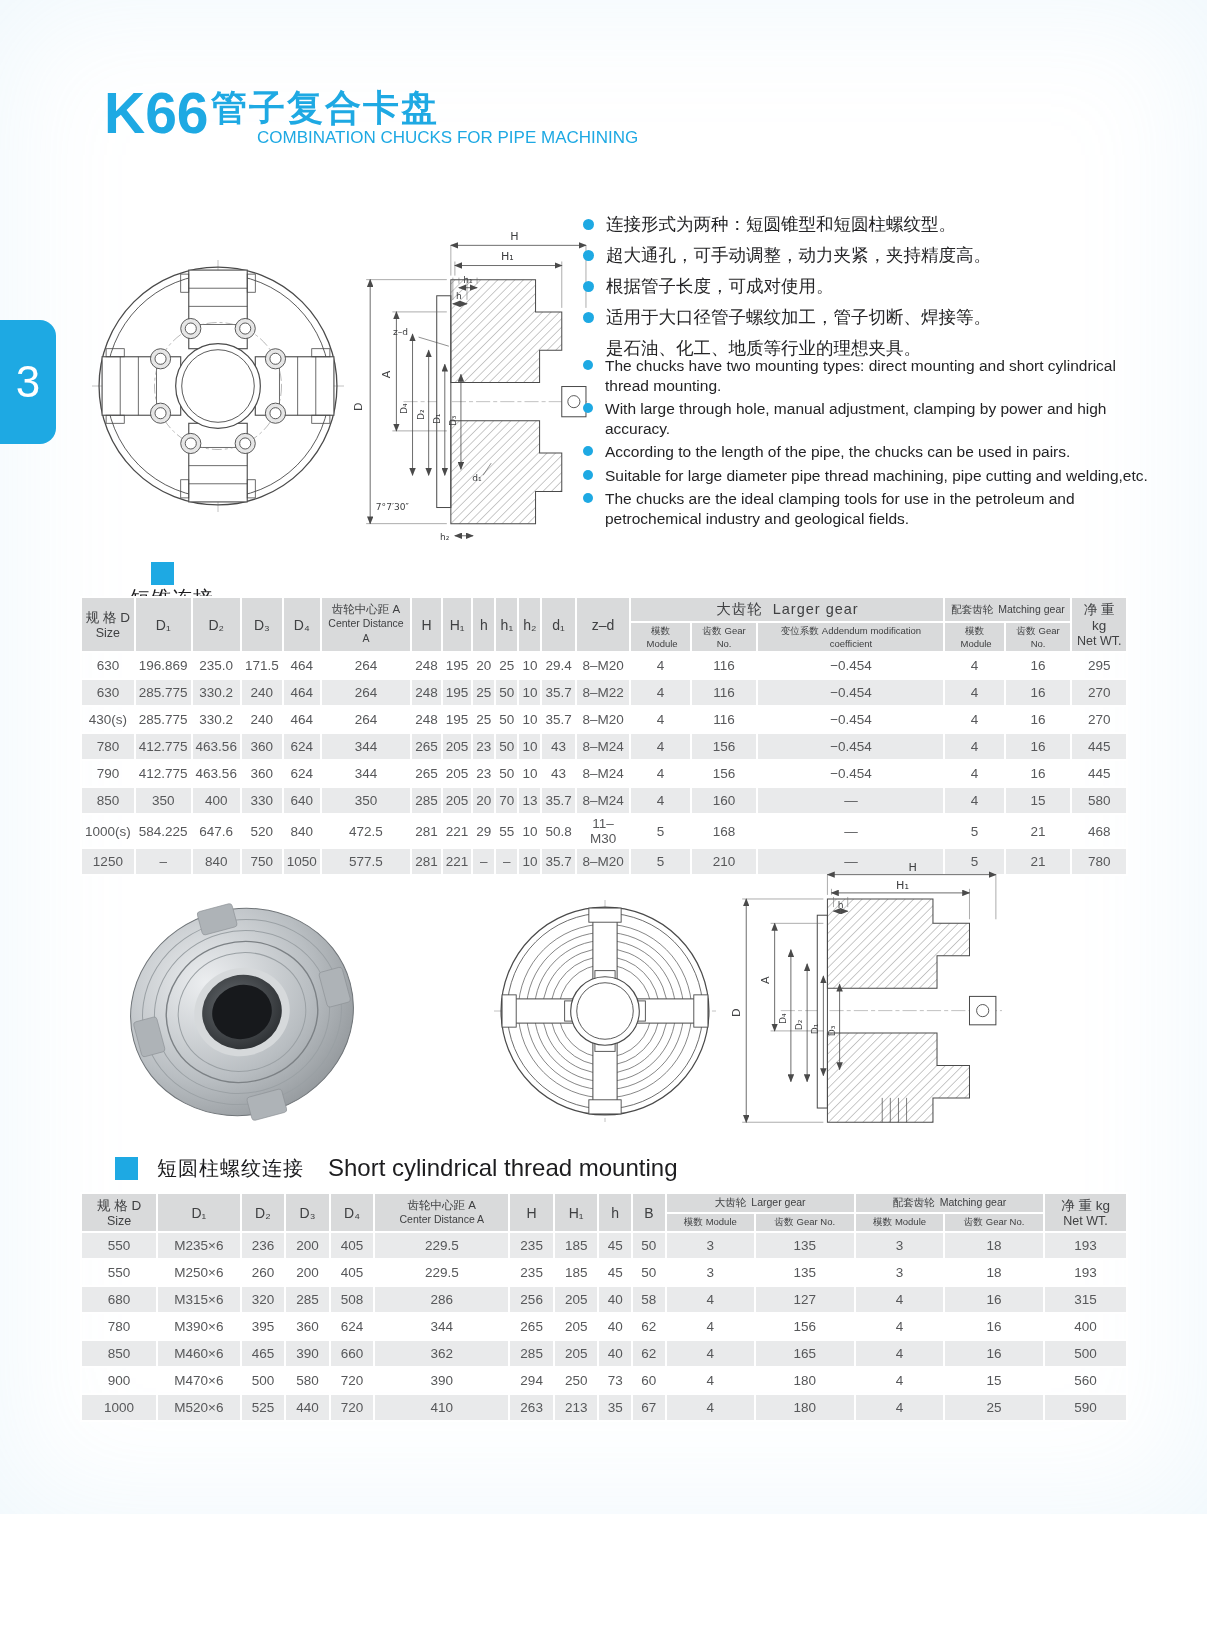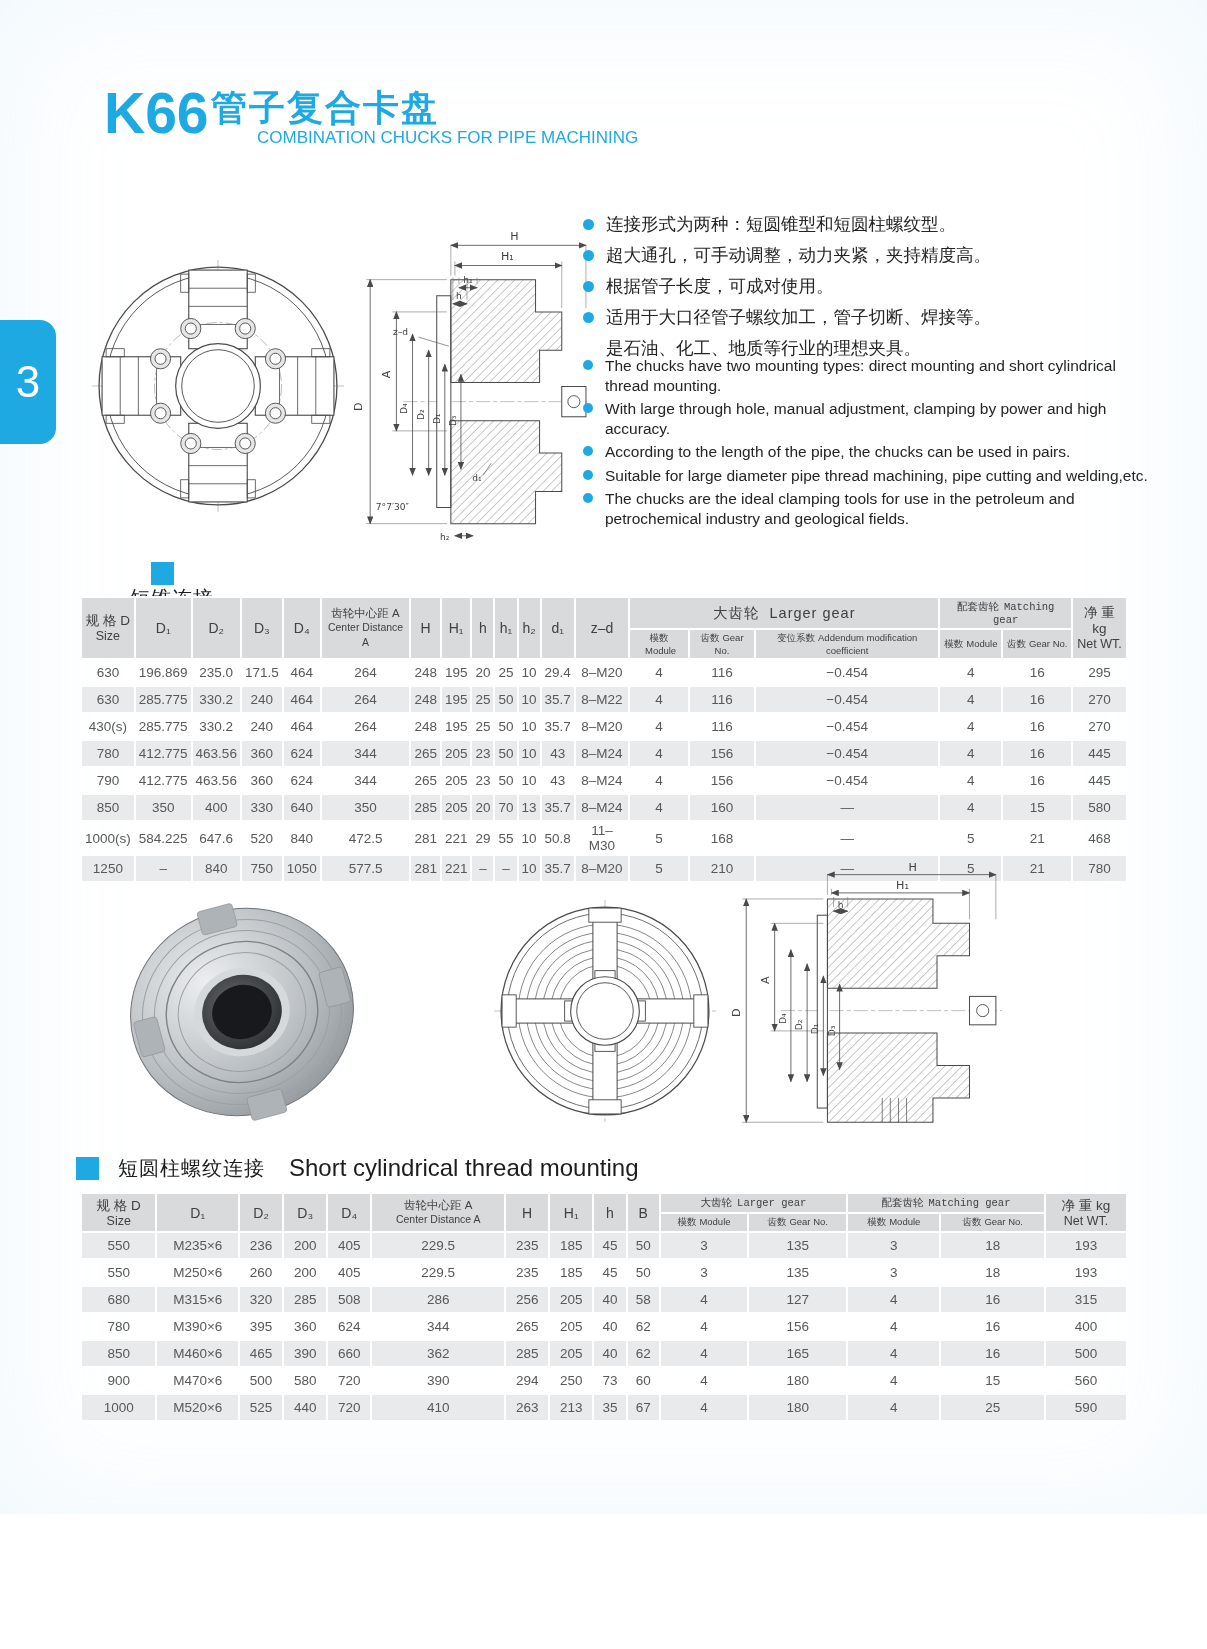--- a/index.html
+++ b/index.html
@@ -32,38 +32,38 @@
   .feats-en .dot{width:10px;height:10px;margin-top:4px;}
   .feat.cont .dot{visibility:hidden;}
   .feats-zh .ft{font-size:17.5px;line-height:24px;color:var(--ink);}
   .feats-en .ft{font-size:15.5px;line-height:19.5px;color:var(--ink);}
 
   
   .sec{position:absolute;left:76px;display:flex;align-items:center;}
   .sec .sq{width:23px;height:23px;background:var(--brand);margin-right:19px;flex:0 0 auto;}
   .sec .zh{font-size:20px;color:#1c1c1e;letter-spacing:1px;}
   .sec .en{font-size:24px;color:#1c1c1e;margin-left:24px;}
-  .sec1{top:562px;flex-direction:column;} .sec2{top:1154px;}
+  .sec1{top:562px;flex-direction:column;} .sec2{top:1154px;margin-left:39px;}
 
   
   .dtable{position:absolute;left:80px;width:1048px;border-collapse:collapse;}
   .t1{top:596px;} .t2{top:1192px;}
   .dtable th,.dtable td{border:2px solid #fff;text-align:center;vertical-align:middle;}
   .dtable thead th{background:#d9dadb;font-weight:400;color:#3f4042;padding:2px 3px;}
   .dtable td{color:var(--tbl);font-size:13.5px;height:27px;padding:1px 3px;}
   .t1 tbody tr:nth-child(even) td{background:#e9eaeb;}
   .t2 tbody tr:nth-child(odd) td{background:#e9eaeb;}
   .colh{font-size:14px;}
   .l1{display:block;font-size:13.5px;line-height:16px;}
   .l2{display:block;font-size:12.5px;line-height:14px;}
   .sm .l1{font-size:11.5px;line-height:13px;}
   .sm .l2{font-size:10.5px;line-height:15px;}
   .grp{font-size:14.5px;letter-spacing:1px;}
   .grp .gap{margin-left:10px;}
-  .grp-sm{font-size:10.5px;font-family:Liberation Mono, monospace;}
+  .grp-sm{font-size:10.5px;}
   .grp-sm .gap{margin-left:5px;}
   .sub th{font-size:9.5px;}
   .sub .gap{margin-left:3px;}
 
   
   .svgA{position:absolute;left:92px;top:260px;width:252px;height:252px;}
   .svgB{position:absolute;left:348px;top:214px;width:242px;height:340px;}
   .svgC{position:absolute;left:122px;top:888px;width:240px;height:248px;}
   .svgD{position:absolute;left:494px;top:898px;width:222px;height:226px;}
   .svgE{position:absolute;left:730px;top:858px;width:274px;height:290px;}

